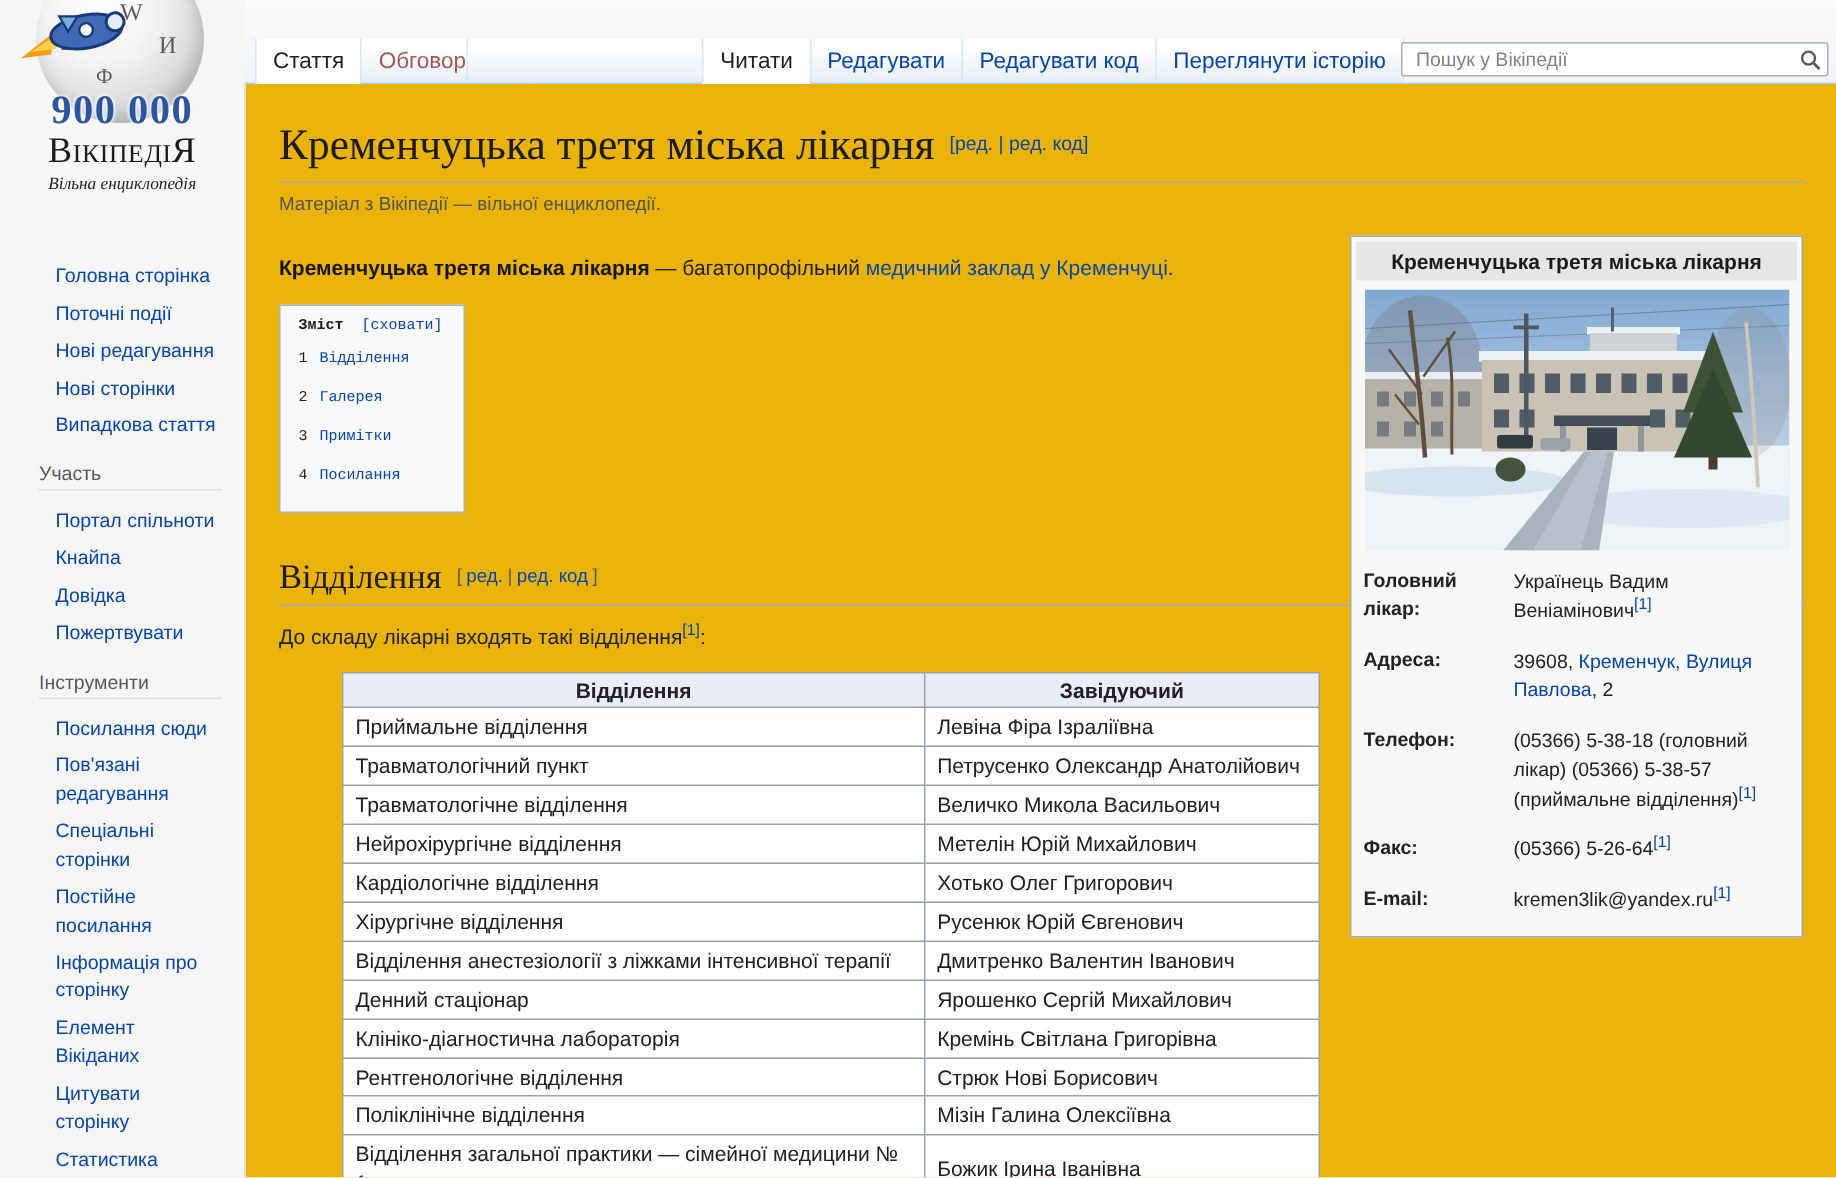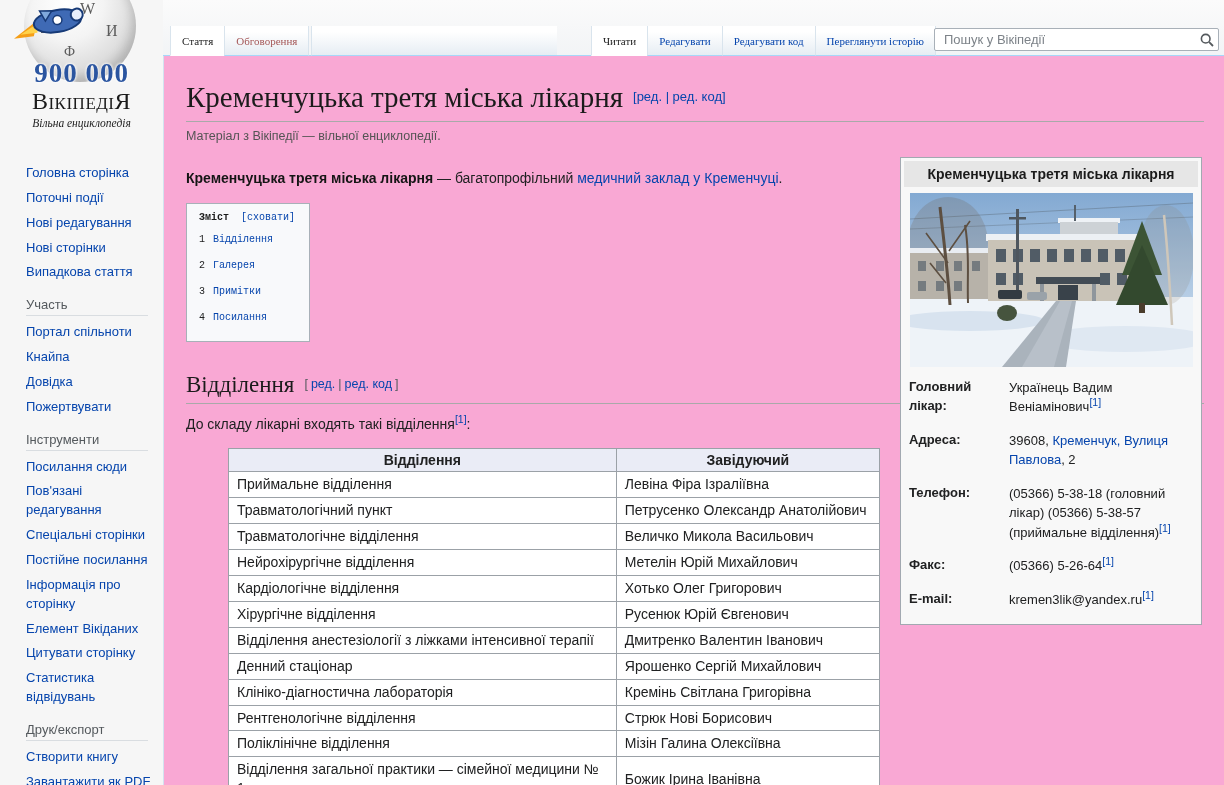--- a/index.html
+++ b/index.html
@@ -7,22 +7,22 @@
         font-family:"Liberation Sans",sans-serif;font-size:14px;color:#202122;}
   a{text-decoration:none;color:#0645ad;cursor:pointer;}
 
   
   .header{position:absolute;left:163px;top:0;right:0;height:56px;
           background:linear-gradient(to bottom,#fbfbfb,#f2f4f6);
           border-bottom:1px solid #a7d7f9;box-sizing:border-box;z-index:2;}
   .tabs{position:absolute;bottom:-1px;display:flex;align-items:flex-end;height:31px;}
   .tabs-left{left:7px;}
   .tabs-right{right:288px;}
-  .tab{height:30px;display:flex;align-items:center;padding:0 11px;font-size:11px;white-space:nowrap;
-       border-left:1px solid #d9e4ed;box-sizing:border-box;font-family:Liberation Serif, serif;}
+  .tab{height:30px;display:flex;align-items:center;padding:0 11px;font-size:15px;white-space:nowrap;
+       border-left:1px solid #d9e4ed;box-sizing:border-box;}
   .tab:last-child{border-right:1px solid #d9e4ed;}
   .tab-inactive{background:linear-gradient(to bottom,#ffffff 20%,#e6edf3);border-bottom:1px solid #a7d7f9;color:#0645ad;}
   .tab-active{background:#fff;border-bottom:1px solid #fff;color:#222;}
   .tab-red{color:#a55858;}
   .tab-spacer{width:246px;background:linear-gradient(to bottom,#ffffff 20%,#e6edf3);
               border-bottom:1px solid #a7d7f9;height:30px;border-left:1px solid #d9e4ed;box-sizing:border-box;}
   .search-box{position:absolute;right:5px;top:28px;width:272px;height:21px;background:#fff;
               border:1px solid #a8b0b8;border-radius:2px;display:flex;align-items:center;padding:0 4px 0 7px;}
   .search-box input{border:none;outline:none;flex:1;font-size:13px;font-family:"Liberation Sans",sans-serif;color:#333;background:transparent;}
   .search-box input::placeholder{color:#7d8389;}
@@ -40,25 +40,25 @@
              font-family:"Liberation Serif",serif;font-weight:bold;font-size:27px;color:#2b55a0;
              letter-spacing:1px;text-shadow:0 0 3px #fff,0 0 3px #fff;}
   .wordmark{position:absolute;top:88px;left:0;width:100%;text-align:center;z-index:4;
             font-family:"Liberation Serif",serif;font-size:24px;color:#1b1b1b;font-variant:small-caps;letter-spacing:.5px;}
   .tagline{position:absolute;top:117px;left:0;width:100%;text-align:center;z-index:4;
            font-family:"Liberation Serif",serif;font-style:italic;font-size:11.5px;color:#222;}
   .nav{padding:14px 8px 0 26px;}
   .portal{margin-bottom:15px;}
   .portal h3{font-size:13px;font-weight:normal;color:#54595d;margin:0 0 7px 0;padding-bottom:3px;
              border-bottom:1px solid #d9dde1;width:122px;}
-  .portal ul{list-style:none;margin:0;padding:0;}
+  .portal ul{list-style:none;margin:11px;padding:0;}
   .portal li{margin:0 0 6px 0;font-size:13px;line-height:1.45;}
 
   
-  .content{position:absolute;left:163px;top:56px;right:0;bottom:0;background:#f9a8d4;
+  .content{position:absolute;left:163px;top:56px;right:0;bottom:0;background:#eab308;
            border-left:1px solid #d3e3f0;box-sizing:border-box;padding:0 20px 0 22px;overflow:hidden;}
   h1{font-family:"Liberation Serif",serif;font-size:29px;font-weight:normal;color:#1b1b1b;
      margin:24px 0 0 0;padding-bottom:6px;border-bottom:1px solid #a9a9a9;line-height:1.2;}
   .h1-edit{font-family:"Liberation Sans",sans-serif;font-size:13px;color:#0645ad;margin-left:10px;vertical-align:6px;}
   .sitesub{font-size:12.5px;color:#545454;margin:7px 0 0 0;}
   .lead{margin:25px 0 0 0;line-height:1.55;}
   .lead b{color:#151515;}
   .toc{display:inline-block;border:1px solid #a8b0b8;background:#f8f9fb;padding:8px 14px 10px 12px;
        margin:14px 4px 4px 0;font-size:10px;font-family:Liberation Mono, monospace;}
   .toc-title{font-weight:bold;color:#1b1b1b;}

